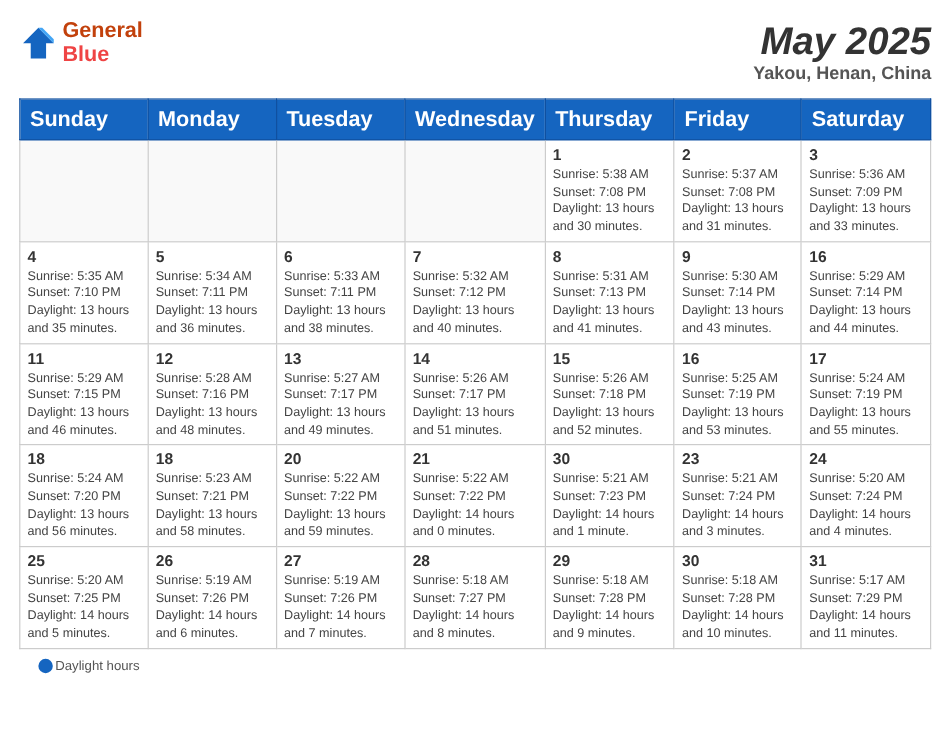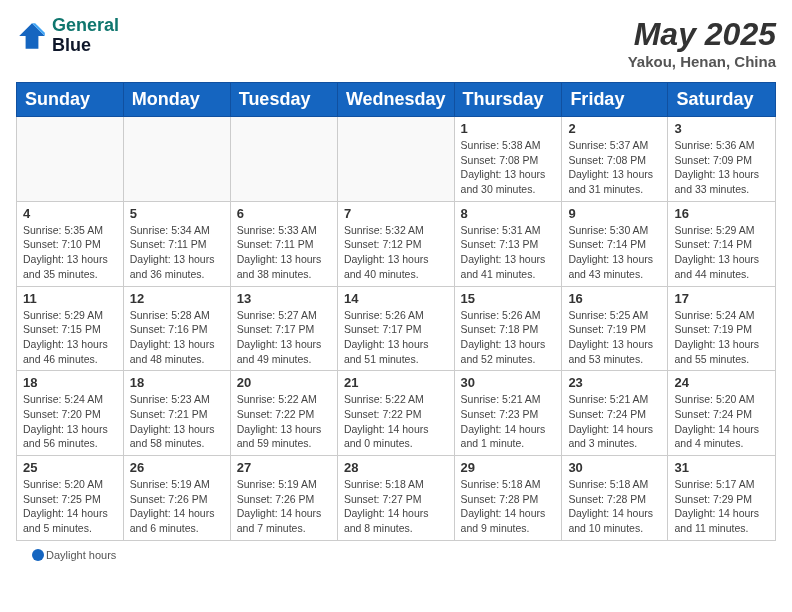--- a/index.html
+++ b/index.html
@@ -19,22 +19,22 @@
     .logo {
       display: flex;
       align-items: center;
       gap: 4px;
     }
     .logo-text {
       font-size: 18px;
       font-weight: bold;
       line-height: 1.1;
     }
-    .logo-general { color: #0f766e; }
-    .logo-blue { color: #0f172a; margin-top: 23px; }
+    .logo-general { color: #c2410c; }
+    .logo-blue { color: #ef4444; margin-top: 23px; }
     .logo-icon {
       width: 32px;
       height: 32px;
     }
     .title-block {
       text-align: right;
     }
     .title-block h1 {
       font-size: 32px;
       font-weight: bold;

